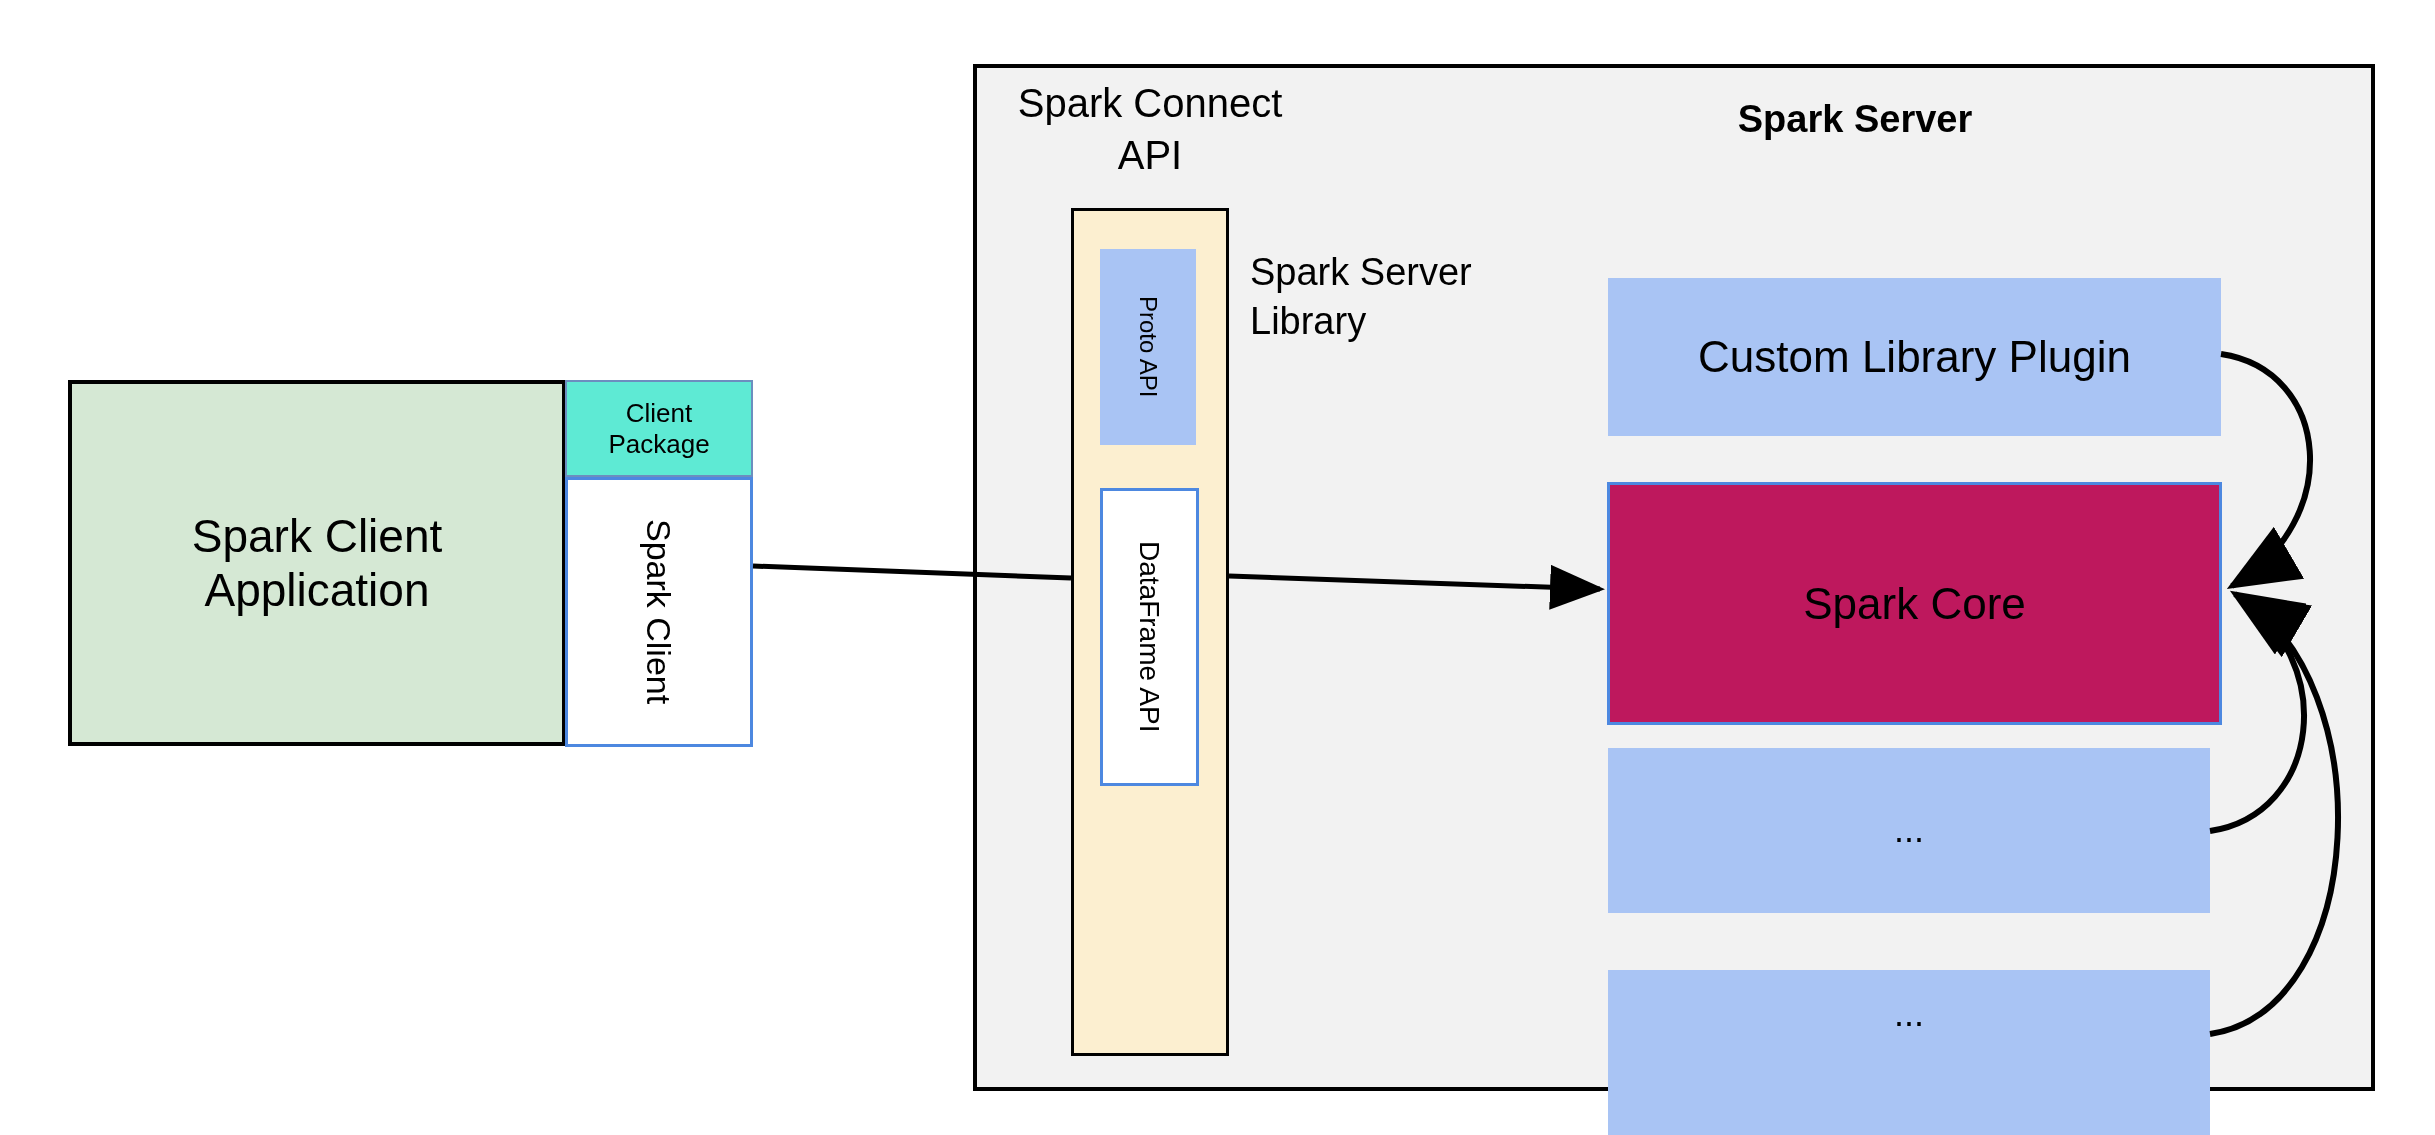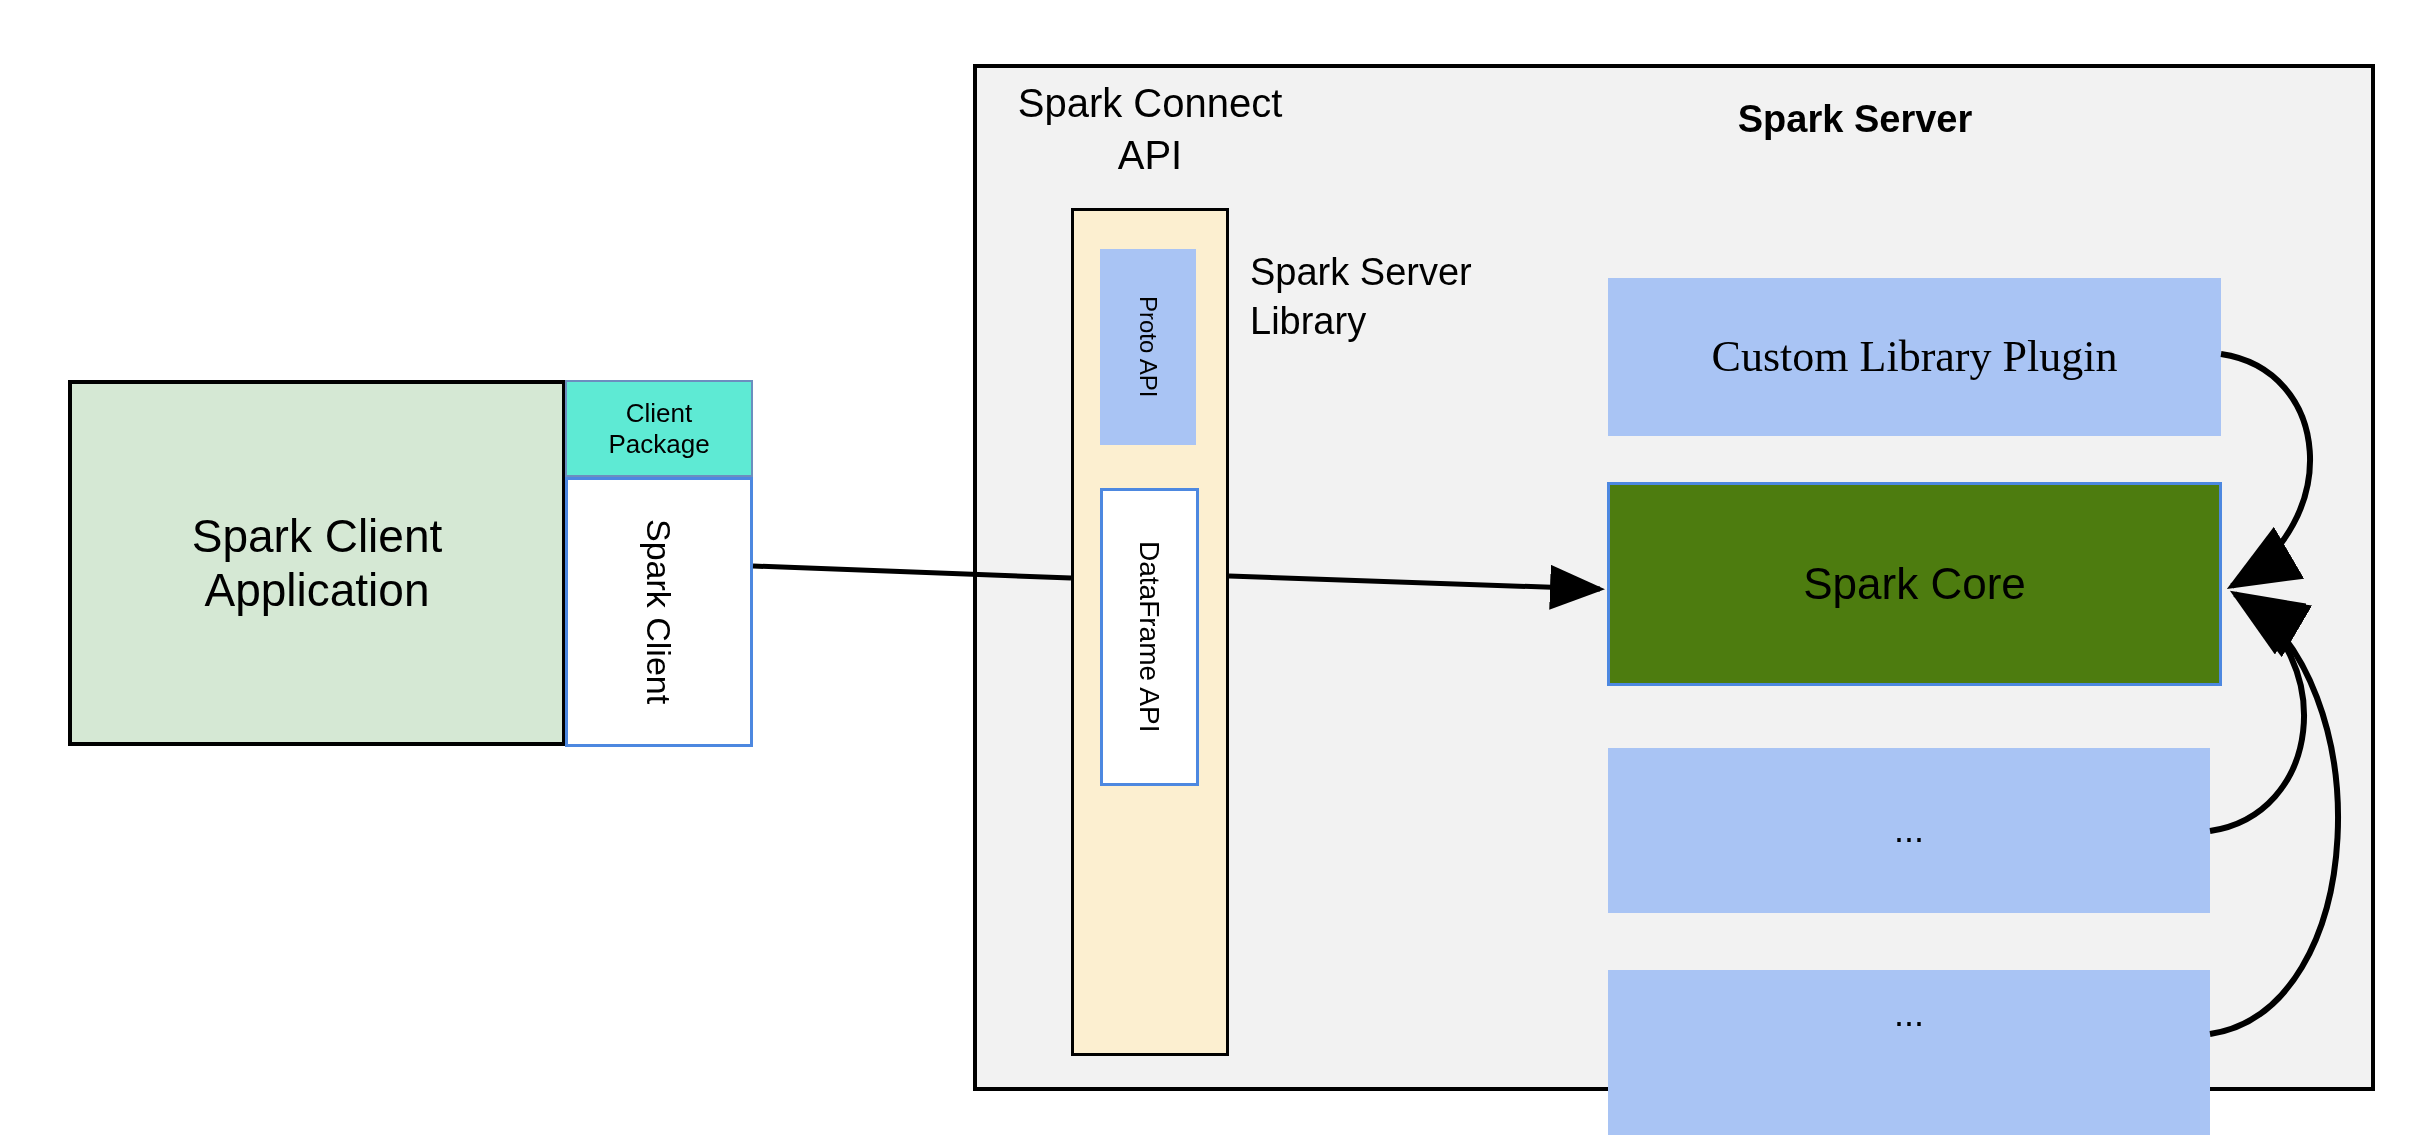--- a/index.html
+++ b/index.html
@@ -164,29 +164,28 @@
 
   
   #custom-library-plugin-box {
     left: 1608px;
     top: 278px;
     width: 613px;
     height: 158px;
     background: #A9C4F4;
     font-size: 44px;
     z-index: 4;
-    font-family: Liberation Serif, serif;
   }
 
   #spark-core-box {
     left: 1607px;
     top: 482px;
     width: 615px;
-    height: 204px;
-    background: #4d7c0f;
+    height: 243px;
+    background: #be185d;
     border: 3px solid #4D88E0;
     font-size: 44px;
     z-index: 4;
   }
 
   #ellipsis-box-1 {
     left: 1608px;
     top: 748px;
     width: 602px;
     height: 165px;

